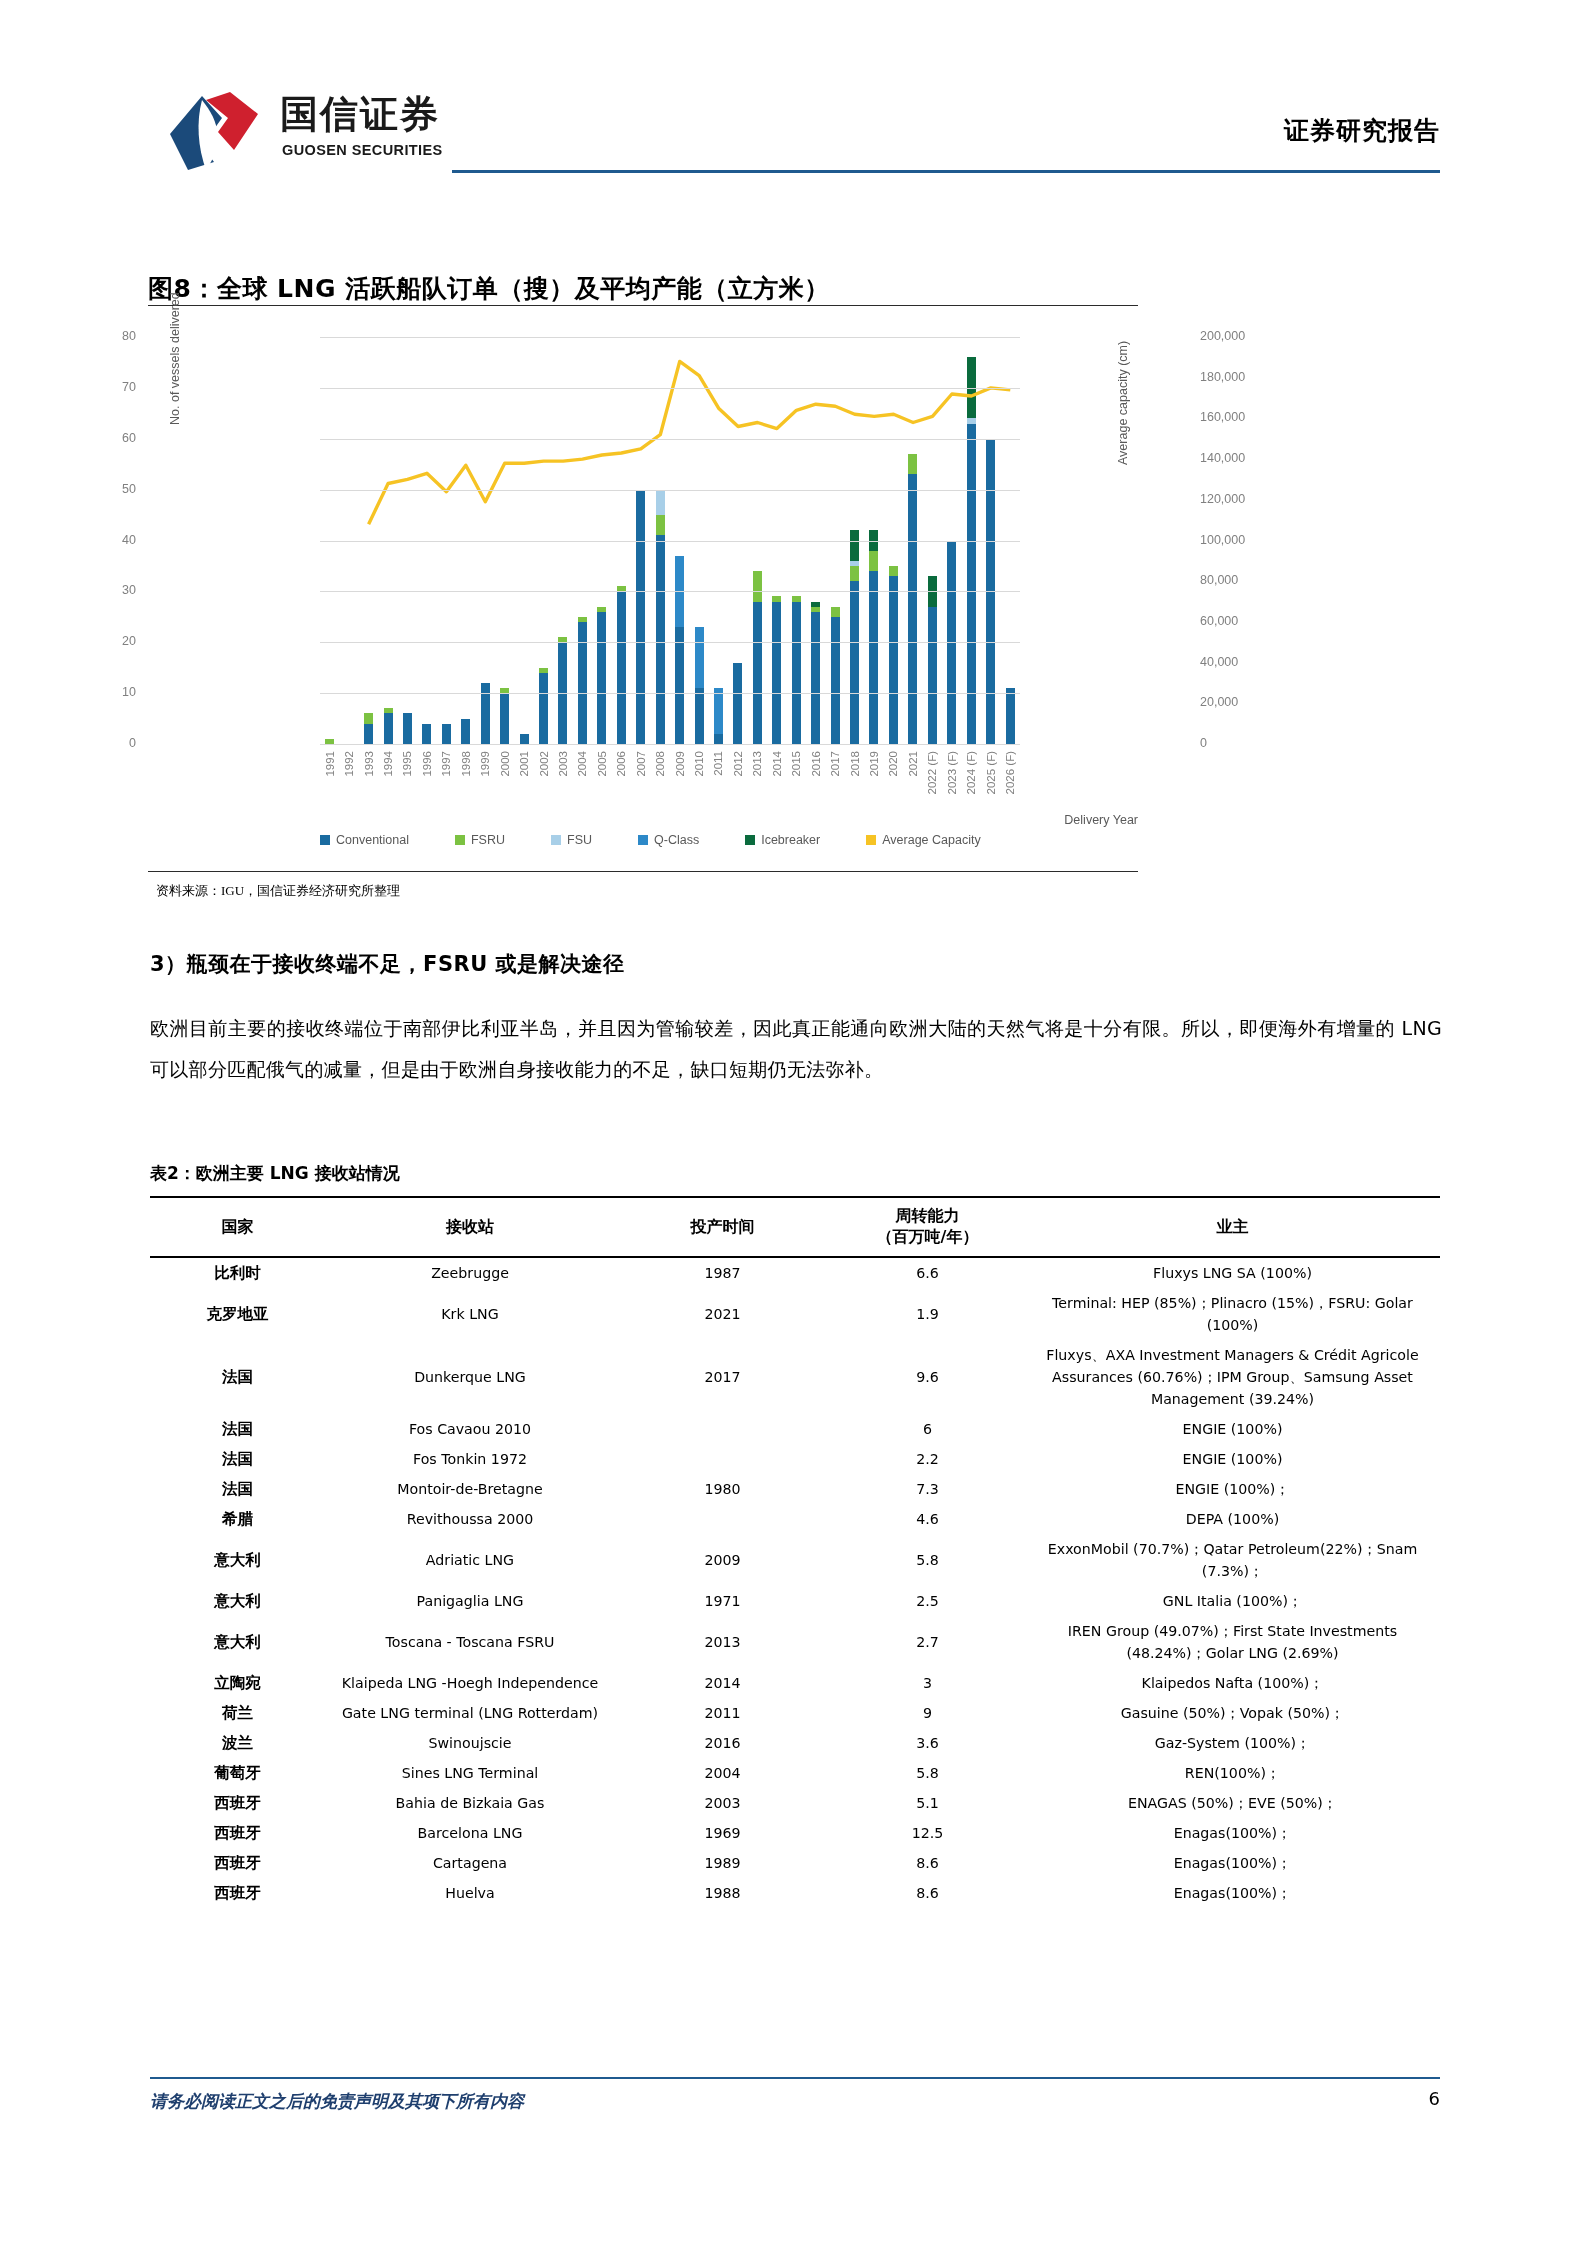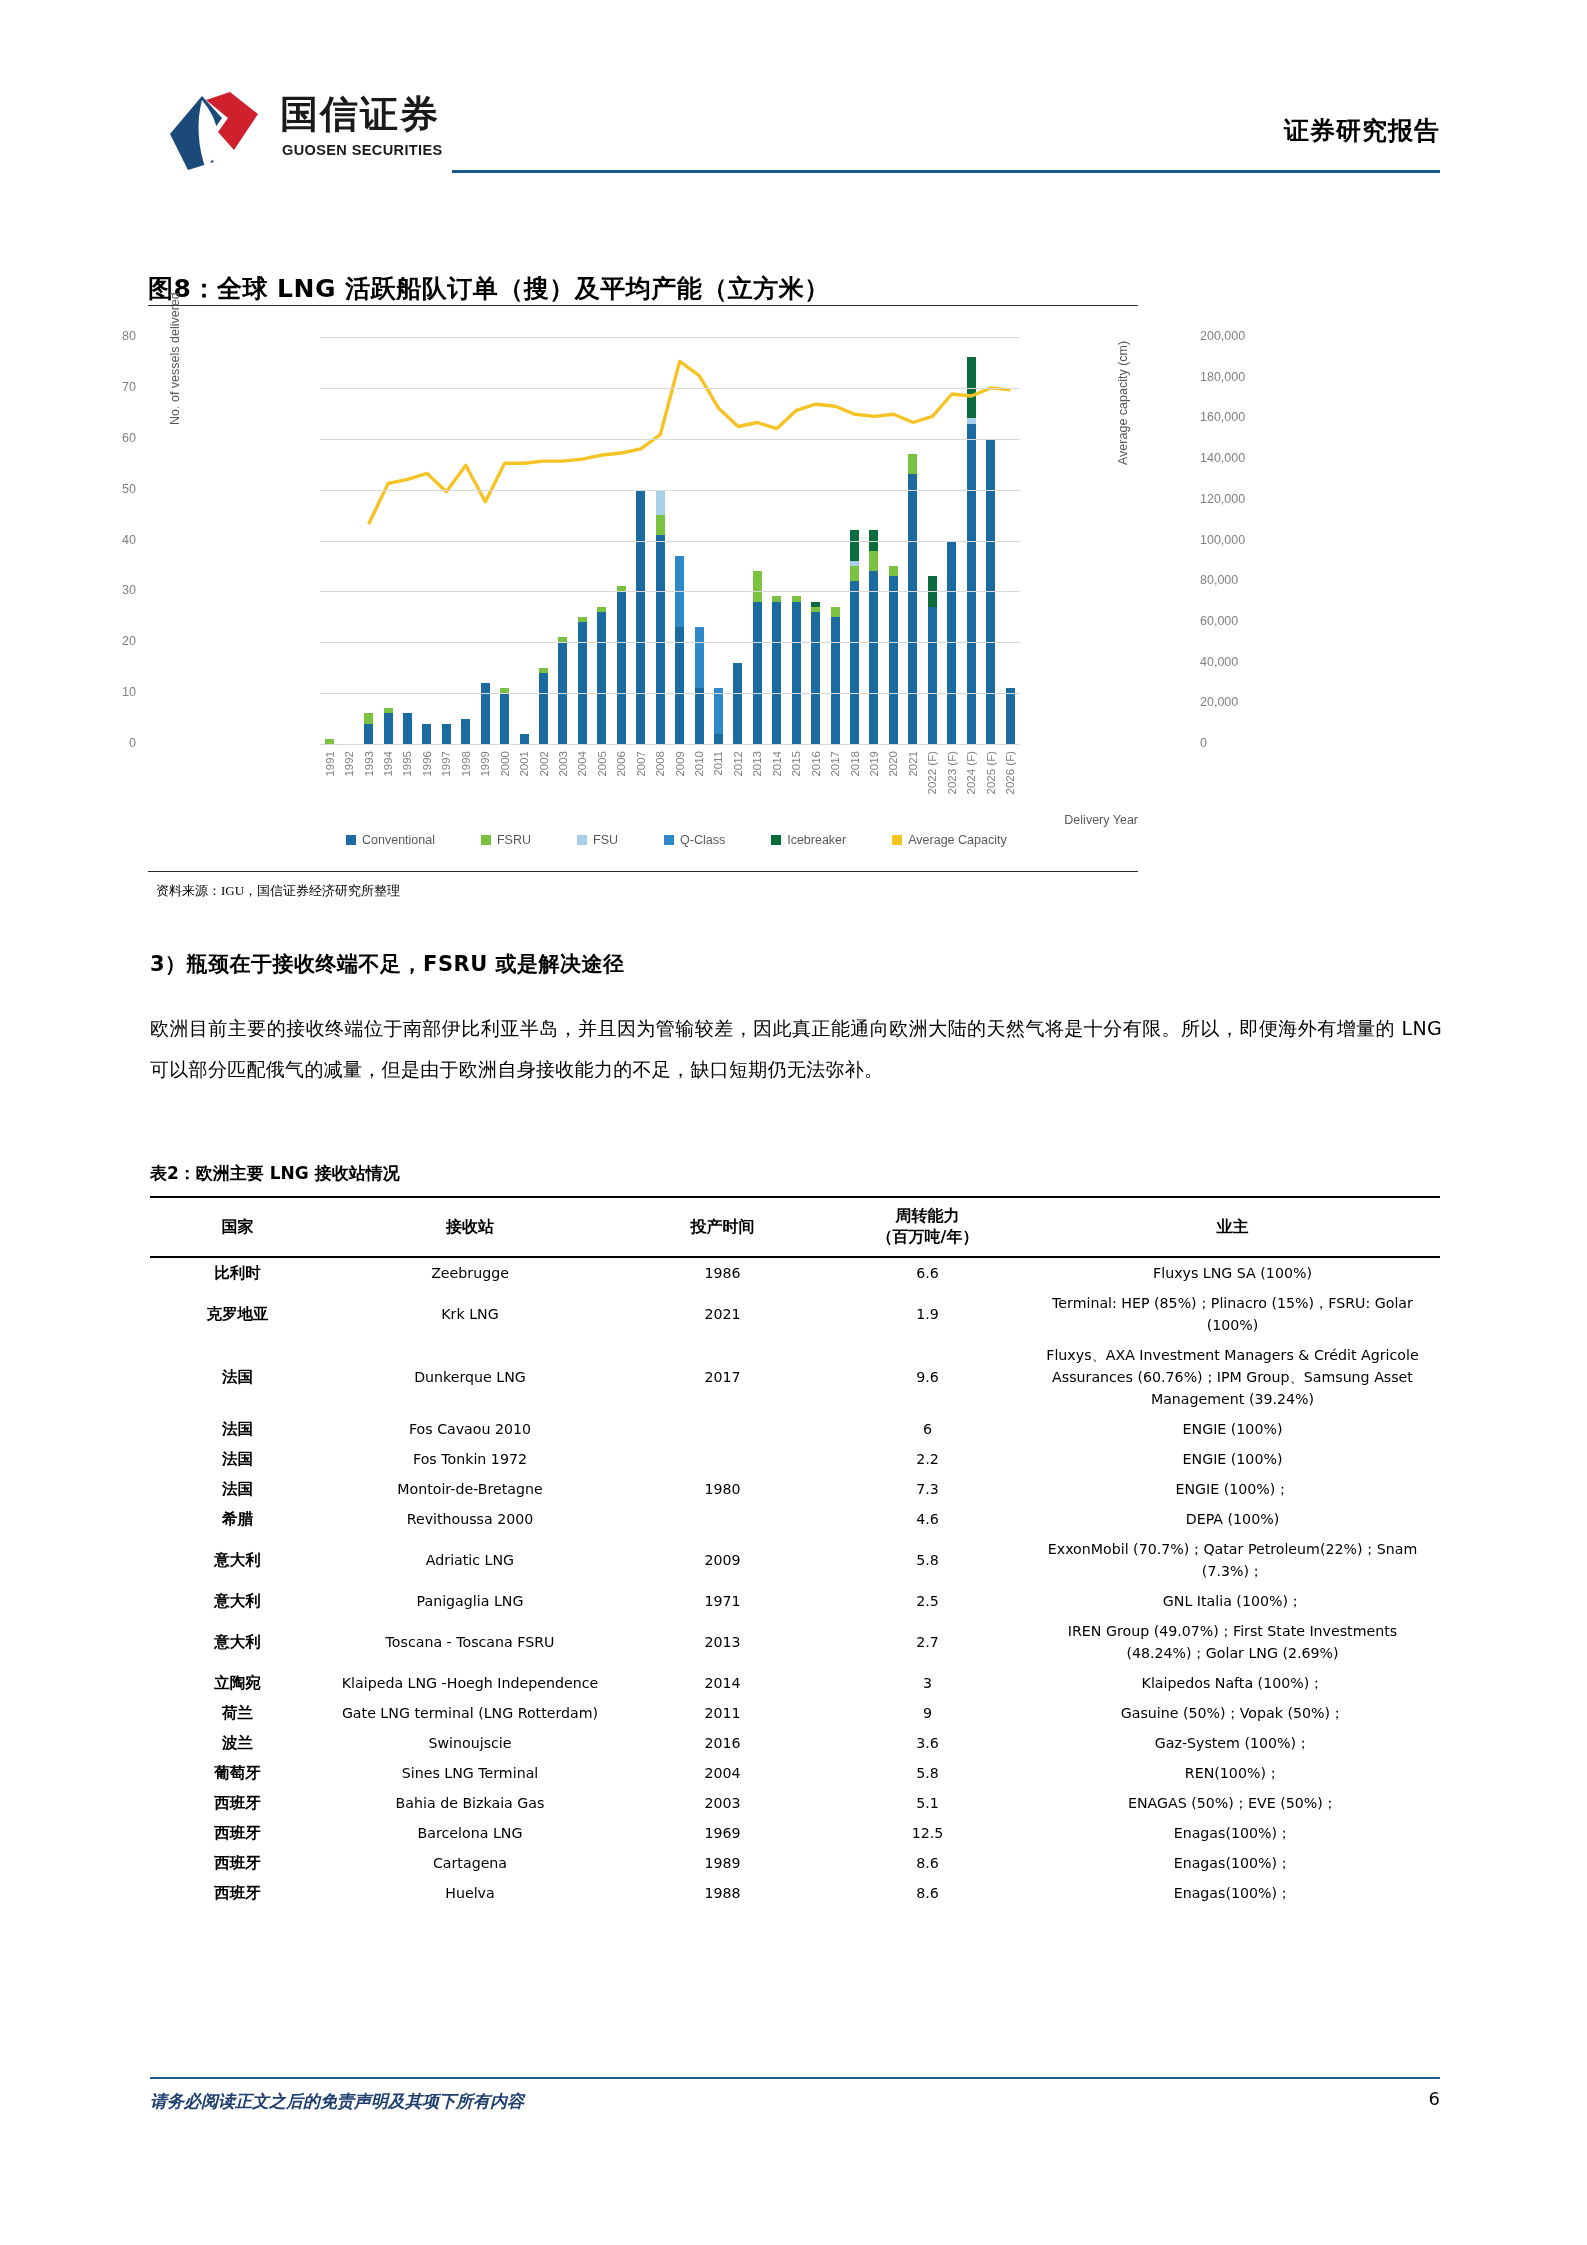--- a/index.html
+++ b/index.html
@@ -47,21 +47,21 @@
   .axis-x{position:absolute;left:0;top:508px;width:990px;text-align:right;font-size:12.5px;color:#595959;
           font-family:"Liberation Sans",sans-serif;}
   .bars{position:absolute;left:0;bottom:0;width:100%;height:100%;display:flex;align-items:flex-end;}
   .barcol{flex:1 1 0;height:100%;position:relative;display:flex;flex-direction:column;justify-content:flex-end;align-items:center;}
   .seg{width:9px;}
   .xlabels{position:absolute;left:172px;top:444px;width:700px;height:62px;display:flex;}
   .xl{flex:1 1 0;position:relative;}
   .xl span{position:absolute;left:50%;top:2px;transform:rotate(-90deg) translate(-100%,-50%);
            transform-origin:left top;font-size:11.5px;color:#808080;white-space:nowrap;
            font-family:"Liberation Sans",sans-serif;}
-  .legend{position:absolute;left:172px;top:528px;width:800px;display:flex;margin-left:26px;}
+  .legend{position:absolute;left:172px;top:528px;width:800px;display:flex;}
   .lg{display:flex;align-items:center;margin-right:46px;}
   .lg i{width:10px;height:10px;display:inline-block;margin-right:6px;}
   .lg span{font-size:12.5px;color:#595959;font-family:"Liberation Sans",sans-serif;}
   .lineSvg{position:absolute;left:0;top:0;width:100%;height:100%;overflow:visible;}
 
   
   .sec-h{position:absolute;left:150px;top:950px;font-size:21px;font-weight:bold;
          font-family:"DejaVu Sans",sans-serif;letter-spacing:.5px;}
   .para{position:absolute;left:150px;top:1008px;width:1292px;font-size:19px;line-height:41px;
         font-family:"DejaVu Sans",sans-serif;text-align:justify;letter-spacing:.3px;}
@@ -445,21 +445,21 @@
           <div>周转能力</div>
           <div>（百万吨/年）</div>
         </th>
         <th>业主</th>
       </tr>
     </thead>
     <tbody id="tbody">
         <tr>
           <td class="c0">比利时</td>
           <td class="c1">Zeebrugge</td>
-          <td class="c2">1986</td>
+          <td class="c2">1987</td>
           <td class="c3">6.6</td>
           <td class="c4">Fluxys LNG SA (100%)</td>
         </tr>
         <tr>
           <td class="c0">克罗地亚</td>
           <td class="c1">Krk LNG</td>
           <td class="c2">2021</td>
           <td class="c3">1.9</td>
           <td class="c4">Terminal: HEP (85%)；Plinacro (15%)，FSRU: Golar (100%)</td>
         </tr>

